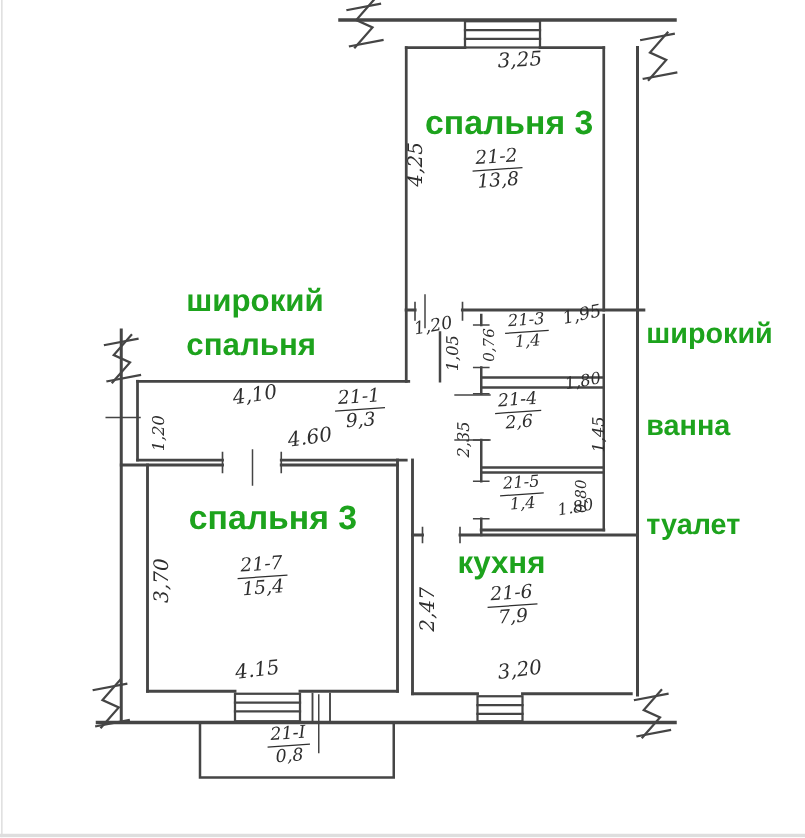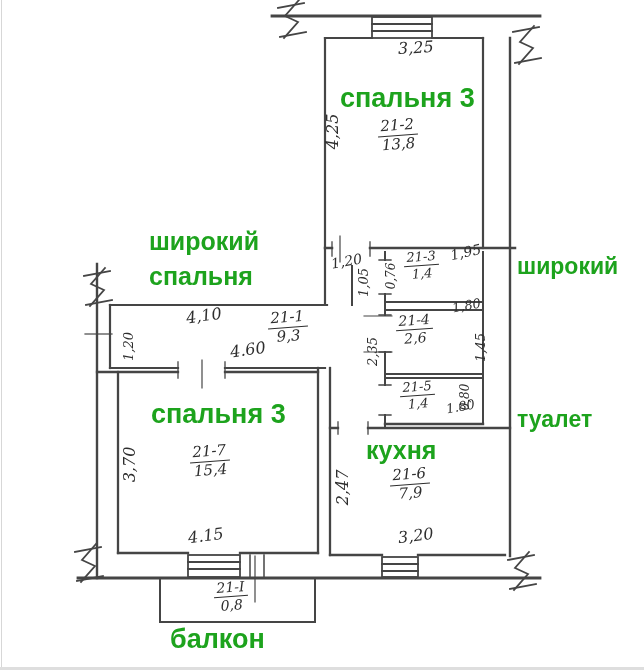--- a/index.html
+++ b/index.html
@@ -128,24 +128,24 @@
 
     <g stroke-width="2">
       <path d="M160,578 V622 H315 V578"></path>
     </g>
   </svg>
 
   <div class="g" style="left:340px;top:83px;font-size:27px;">спальня 3</div>
   <div class="g" style="left:149px;top:227px;font-size:25px;">широкий</div>
   <div class="g" style="left:149px;top:262px;font-size:25px;">спальня</div>
   <div class="g" style="left:517px;top:253px;font-size:23px;">широкий</div>
+  <div class="g" style="left:517px;top:327px;font-size:23px;">ванна</div>
   <div class="g" style="left:517px;top:390px;font-size:23px;margin-top:16px;">туалет</div>
   <div class="g" style="left:151px;top:399px;font-size:27px;">спальня 3</div>
   <div class="g" style="left:366px;top:436px;font-size:25px;">кухня</div>
-  <div class="g" style="left:170px;top:624px;font-size:27px;">балкон</div>
 
   <div class="d" style="left:398px;top:38px;transform:rotate(-3deg);">3,25</div>
   <div class="d" style="left:331px;top:253px;font-size:14px;transform:rotate(-10deg);">1,20</div>
   <div class="d" style="left:450px;top:244px;font-size:14px;transform:rotate(-12deg);">1,95</div>
   <div class="d" style="left:186px;top:306px;transform:rotate(-8deg);">4,10</div>
   <div class="d" style="left:230px;top:340px;transform:rotate(-8deg);">4.60</div>
   <div class="d" style="left:452px;top:298px;font-size:13px;transform:rotate(-10deg);">1,80</div>
   <div class="d" style="left:446px;top:399px;font-size:13px;transform:rotate(-10deg);">1.80</div>
   <div class="d" style="left:188px;top:526px;transform:rotate(-7deg);">4.15</div>
   <div class="d" style="left:398px;top:526px;transform:rotate(-7deg);">3,20</div>

